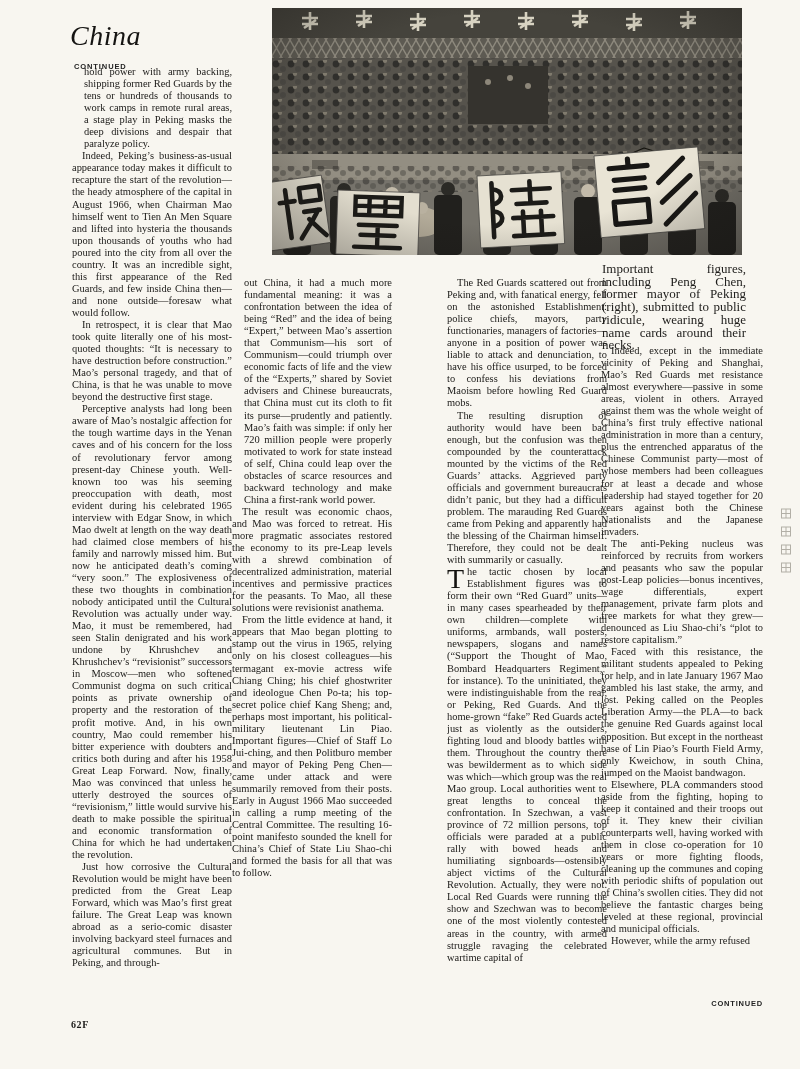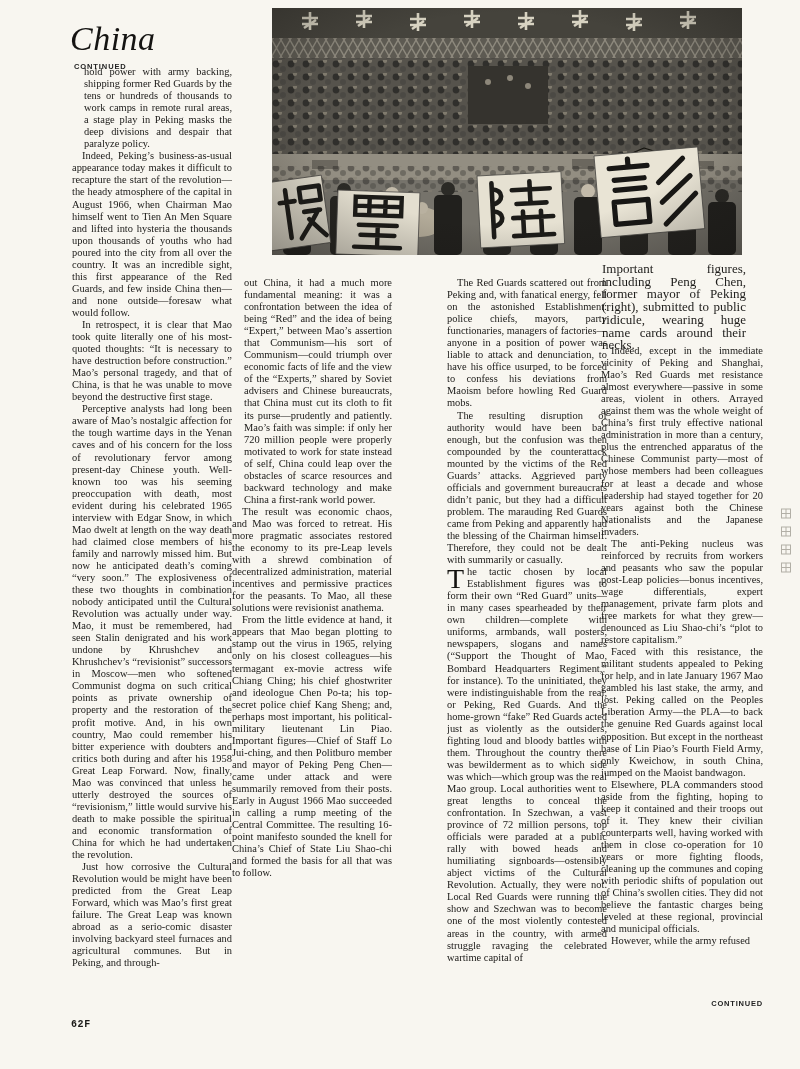--- a/index.html
+++ b/index.html
@@ -3,21 +3,21 @@
 <meta charset="utf-8">
 <style>
   html,body{margin:0;padding:0;background:#6e6c68;}
   .page{
     position:relative;width:800px;height:1069px;margin:0 auto;
     background:#f8f6f0;overflow:hidden;
     font-family:"Liberation Serif",serif;color:#1b1a18;
   }
   .title{
     position:absolute;left:70px;top:20px;
-    font-style:italic;font-size:34px;letter-spacing:.5px;color:#151412;
+    font-style:italic;font-size:28px;letter-spacing:.5px;color:#151412;
   }
   .kicker{
     position:absolute;left:74px;top:62px;
     font-family:"Liberation Sans",sans-serif;font-size:7.5px;font-weight:bold;
     letter-spacing:.9px;color:#222;
   }
   .photo{position:absolute;left:272px;top:8px;width:470px;height:247px;display:block;}
   .caption{
     position:absolute;left:602px;top:263px;width:144px;
     font-size:13px;line-height:12.7px;text-align:justify;color:#1d1c1a;
@@ -31,21 +31,21 @@
   #col1{left:72px;top:66px;height:952px;}
   #col2{left:232px;top:277px;height:741px;}
   #col3{left:447px;top:277px;height:741px;}
   #col4{left:601px;top:345px;width:162px;height:652px;}
   p.has-dropcap{text-indent:0;}
   .dropcap{
     float:left;font-size:28px;line-height:23px;padding:1px 3px 0 0;color:#141310;
   }
   .pagenum{
     position:absolute;left:71px;top:1019px;
-    font-family:Liberation Mono, monospace;font-weight:bold;font-size:10px;
+    font-family:Liberation Serif, serif;font-weight:bold;font-size:10px;
     letter-spacing:.6px;color:#1a1917;
   }
   .footer-continued{
     position:absolute;left:601px;top:999px;width:162px;text-align:right;
     font-family:"Liberation Sans",sans-serif;font-weight:bold;font-size:7.5px;
     letter-spacing:.8px;color:#222;
   }
   .watermark{position:absolute;left:779px;top:508px;width:14px;height:72px;}
 </style>
 </head>

